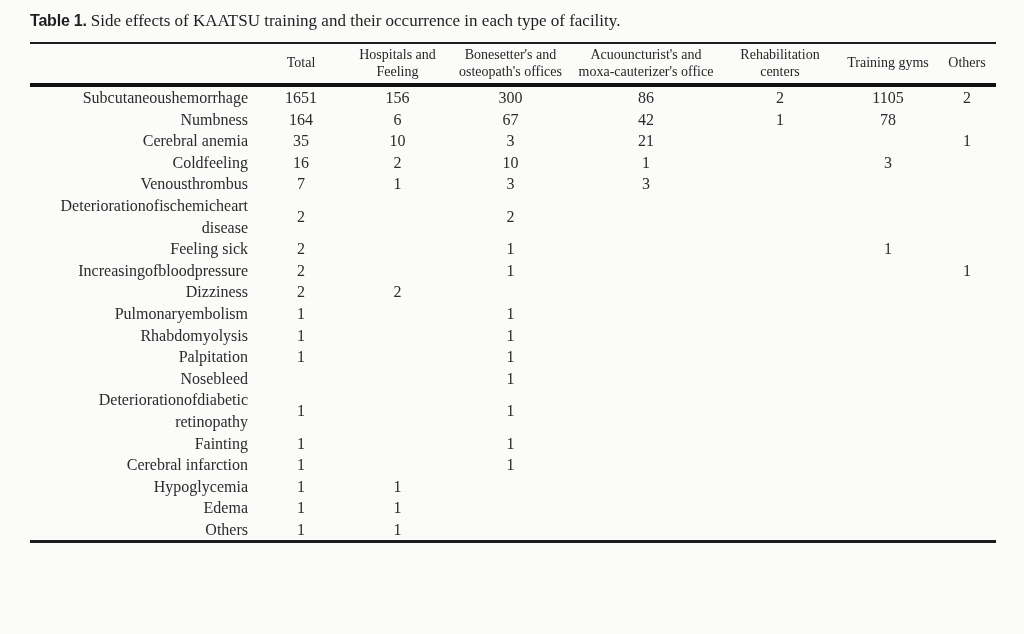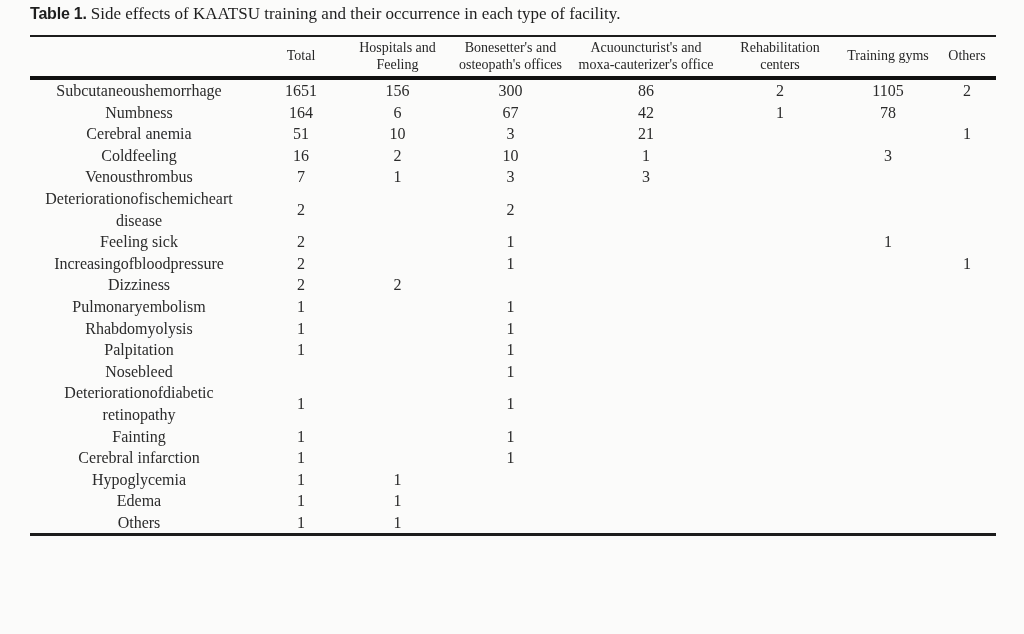--- a/index.html
+++ b/index.html
@@ -9,21 +9,21 @@
     height: 634px;
     background: #fbfbfa;
     font-family: "Liberation Serif", serif;
     color: #2a2a2a;
     overflow: hidden;
   }
   .page {
     box-sizing: border-box;
     width: 1024px;
     height: 634px;
-    padding: 1px 28px 0 30px;
+    padding: 8px 28px 0 30px;
   }
   .caption {
     font-size: 17px;
     line-height: 22px;
     margin: 2px 0 10px 0;
     color: #1e1e1e;
   }
   .caption-label {
     font-family: "Liberation Sans", sans-serif;
     font-weight: bold;
@@ -54,21 +54,21 @@
   tbody td {
     font-size: 16px;
     line-height: 21.6px;
     height: 21.6px;
     padding: 0;
     text-align: center;
     vertical-align: middle;
     color: #2b2b2b;
   }
   tbody td.row-label {
-    text-align: center;
+    text-align: right;
     padding-right: 10px;
     margin-top: 8px;
   }
   
   col.c-label   { width: 228px; }
   col.c-total   { width: 86px;  }
   col.c-hosp    { width: 107px; }
   col.c-bone    { width: 119px; }
   col.c-acu     { width: 152px; }
   col.c-rehab   { width: 116px; }
@@ -125,21 +125,21 @@
     <td>6</td>
     <td>67</td>
     <td>42</td>
     <td>1</td>
     <td>78</td>
     <td></td>
   </tr>
 
   <tr>
     <td class="row-label">Cerebral anemia</td>
-    <td>51</td>
+    <td>35</td>
     <td>10</td>
     <td>3</td>
     <td>21</td>
     <td></td>
     <td></td>
     <td>1</td>
   </tr>
 
   <tr>
     <td class="row-label">Coldfeeling</td>

